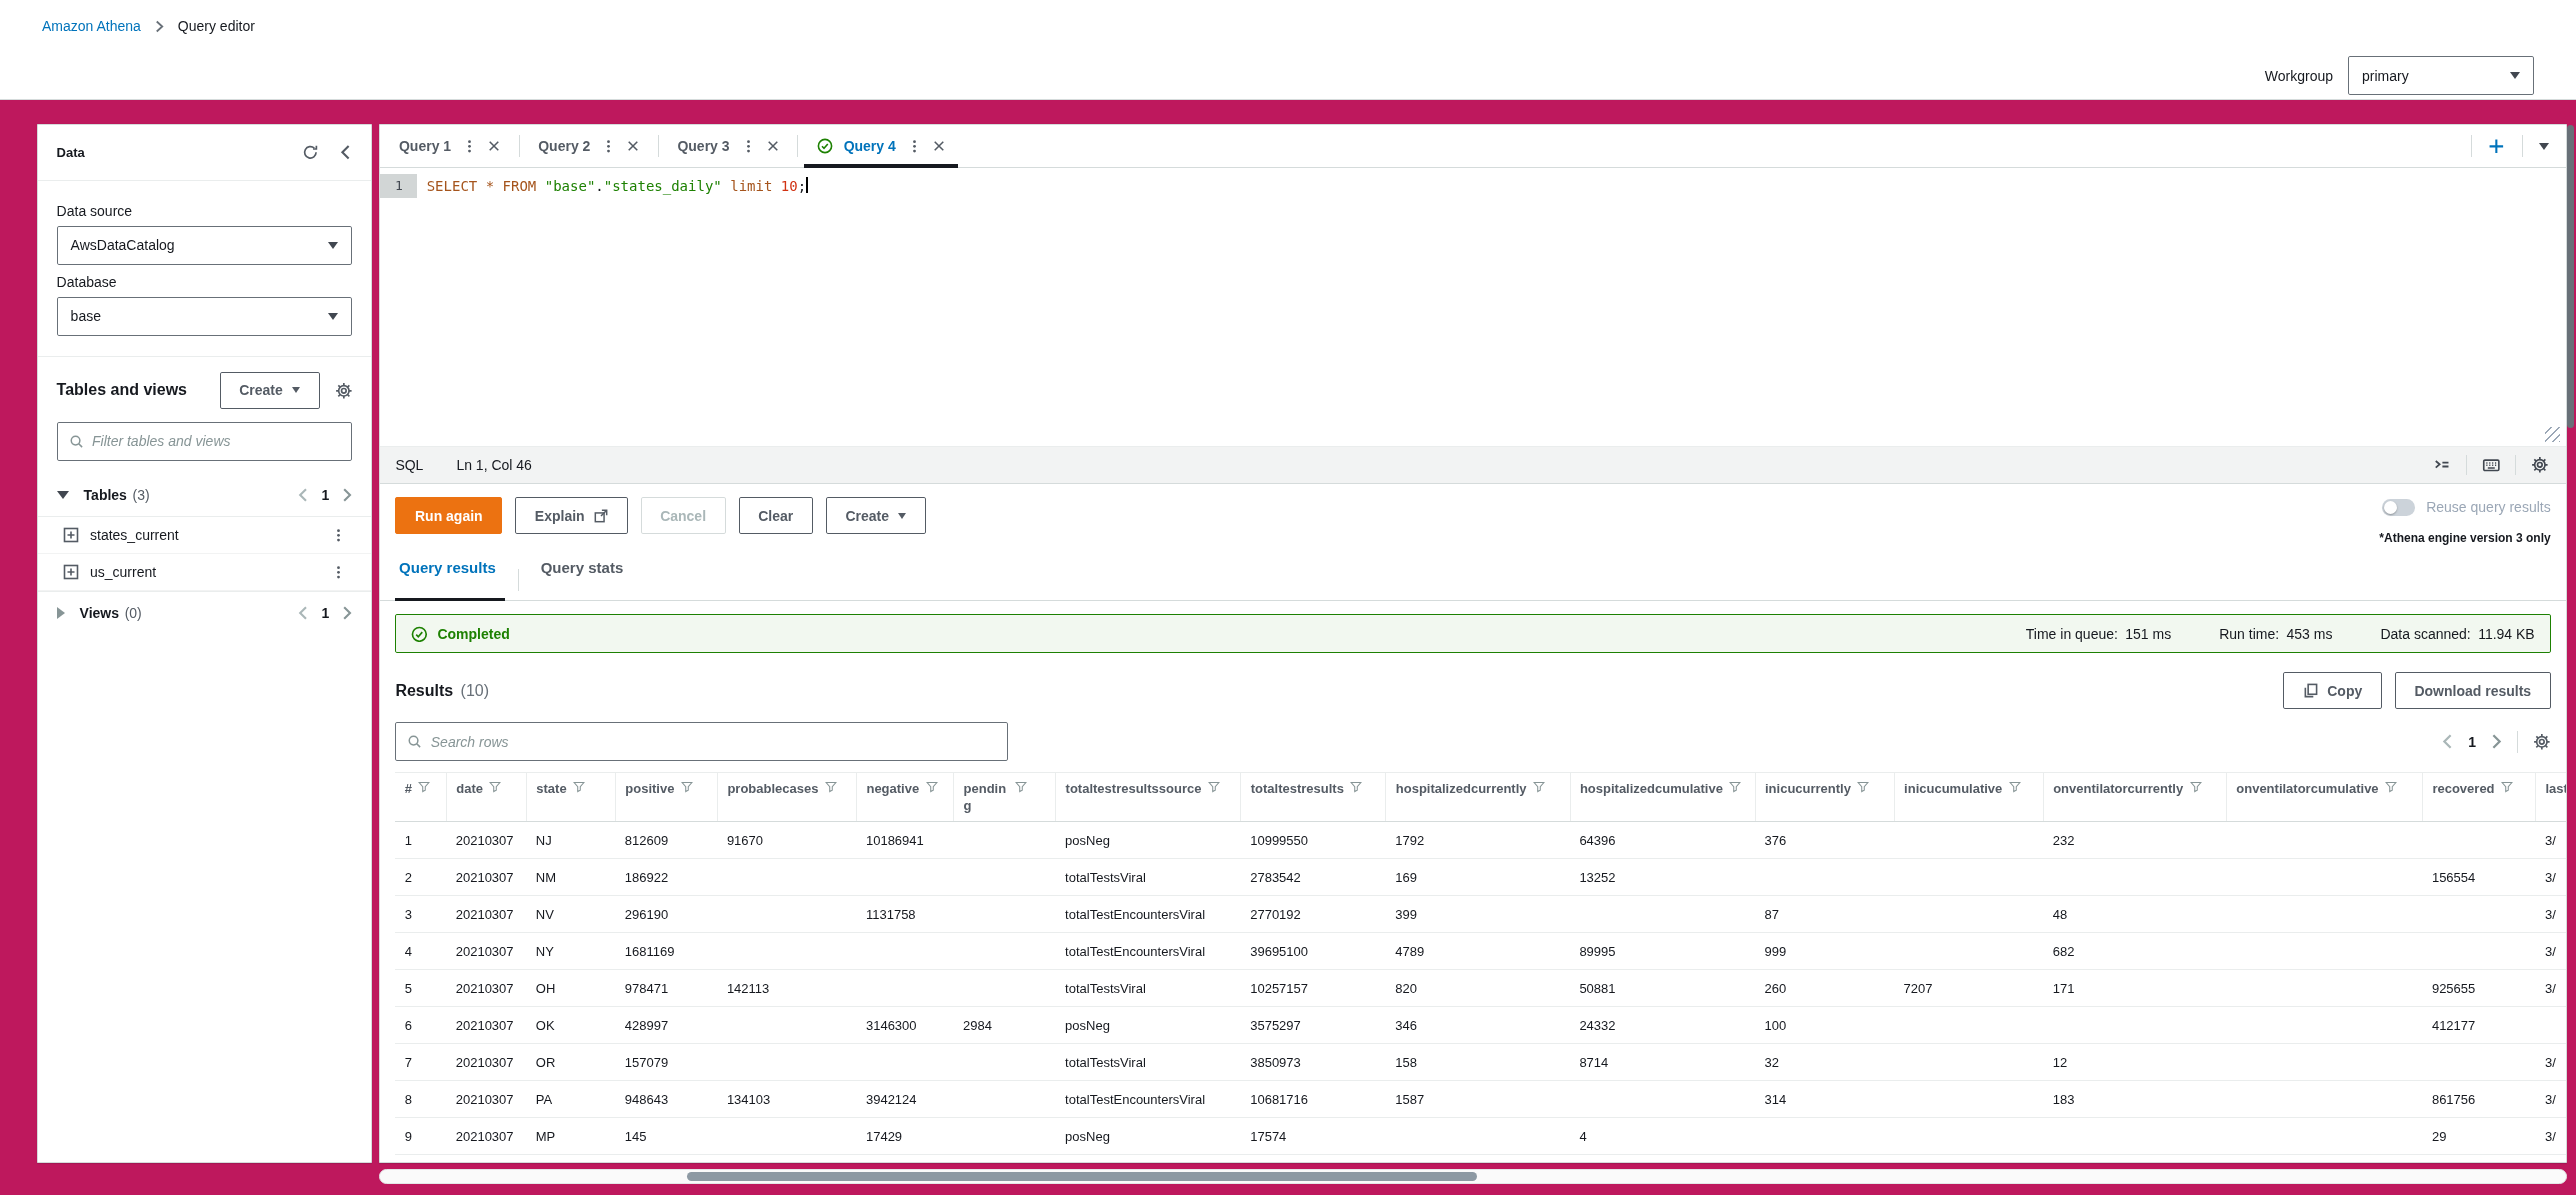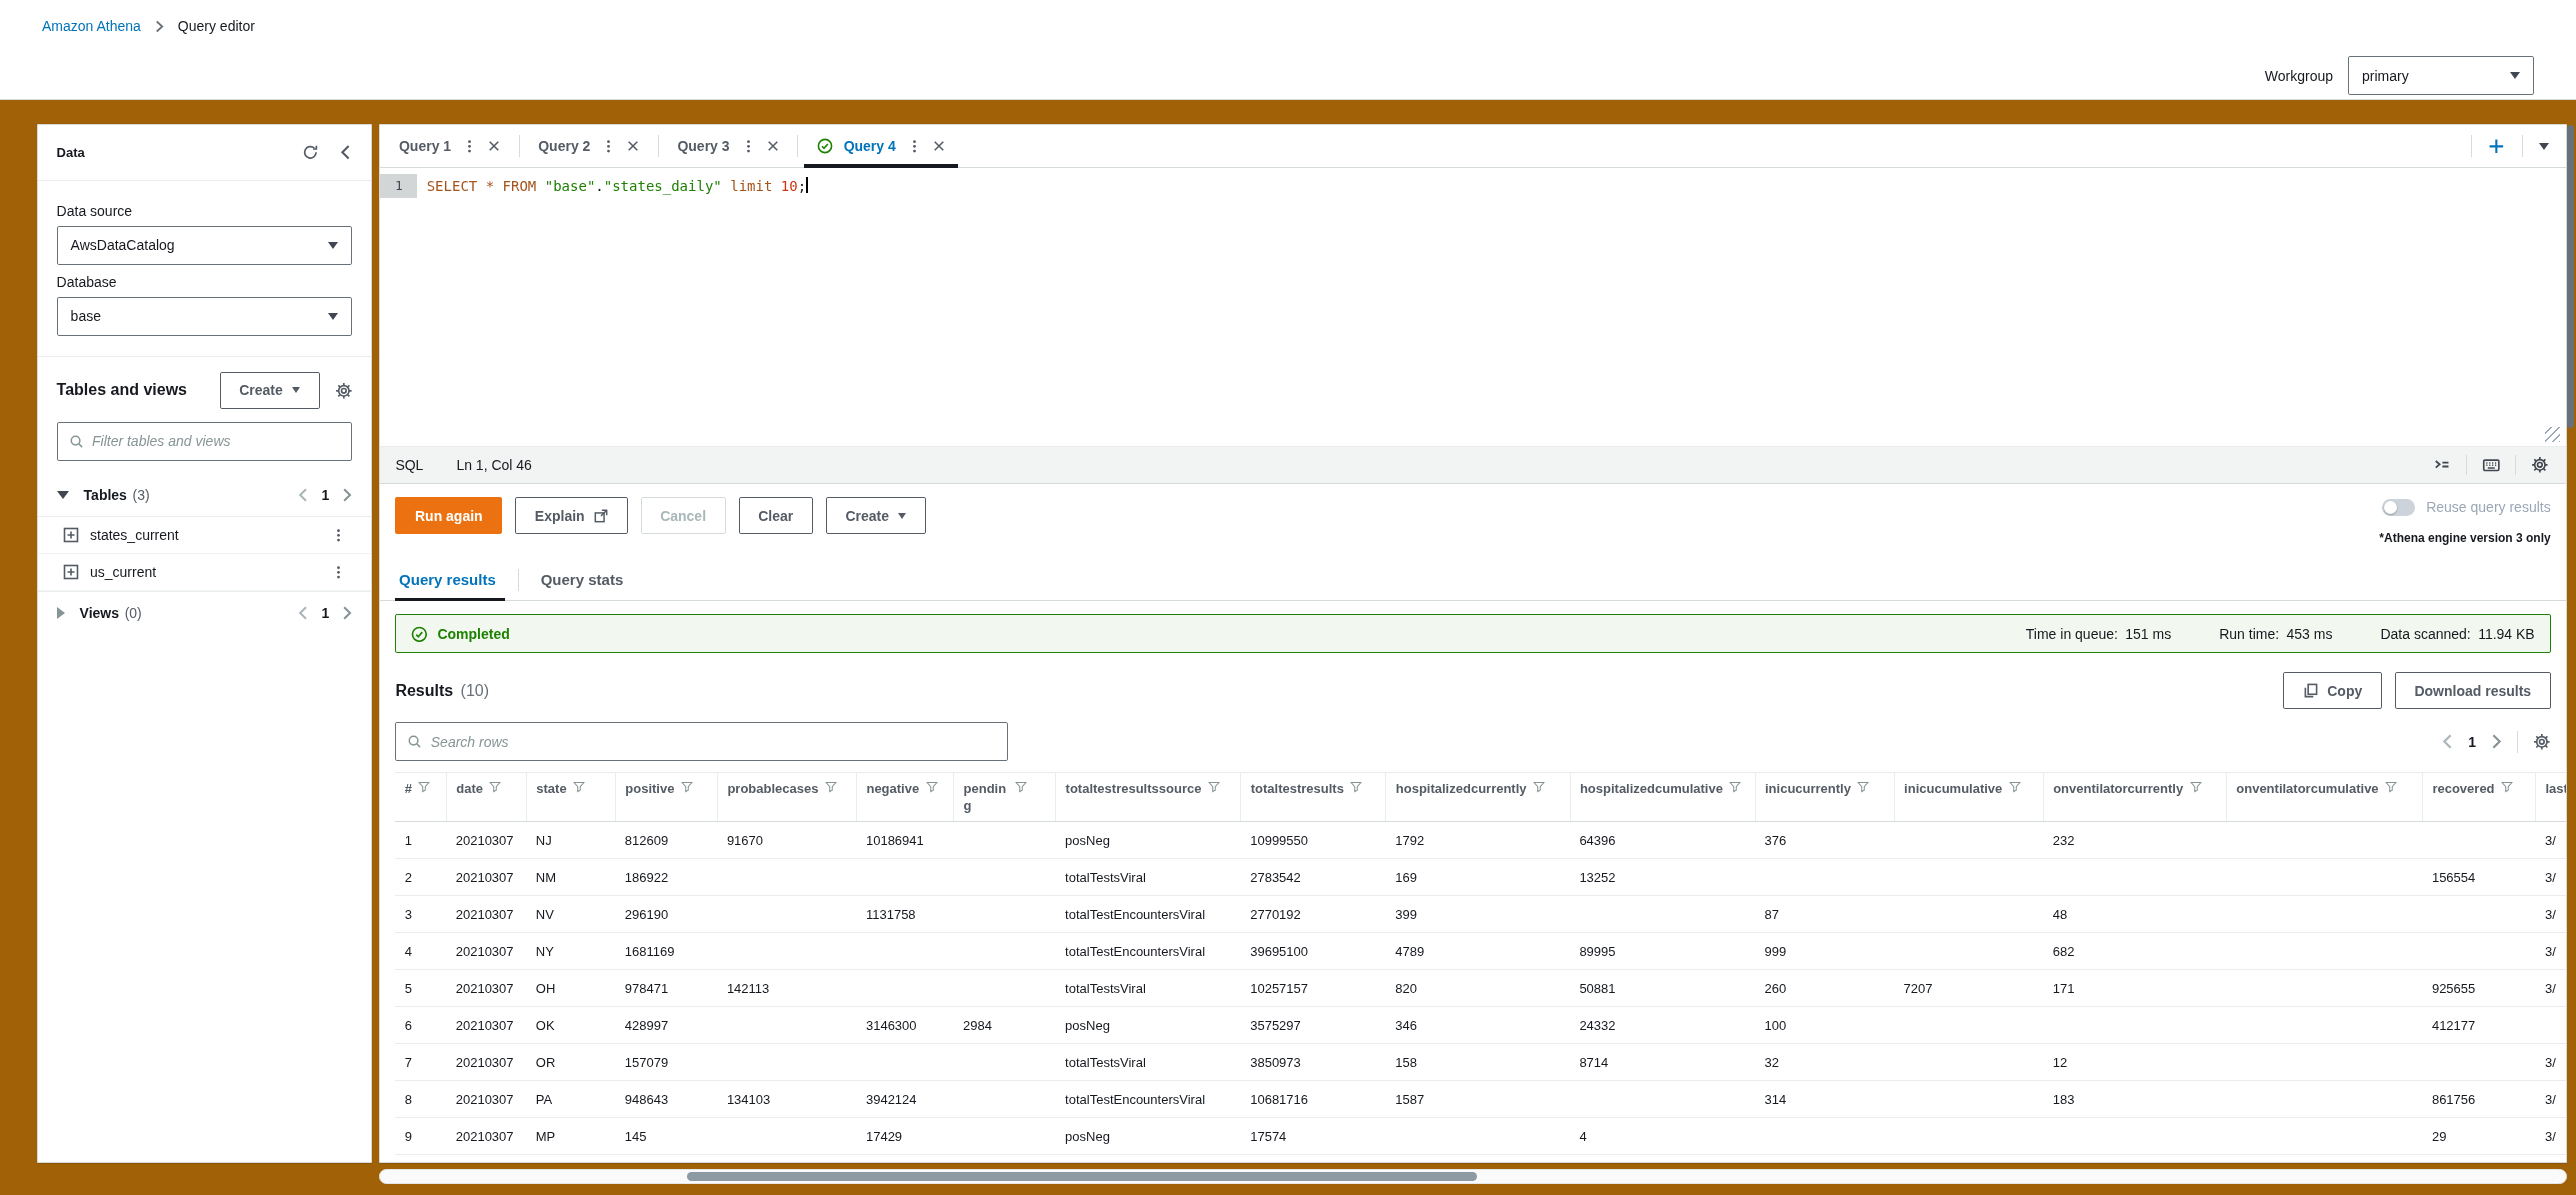--- a/index.html
+++ b/index.html
@@ -1,17 +1,17 @@
 <!DOCTYPE html>
 <html style="font-size:15px"><head>
 <meta charset="utf-8">
 <style>
   *{box-sizing:border-box;margin:0;padding:0}
   body{background:#e9ebeb;font-family:"Liberation Sans",sans-serif;color:#16191f}
-  .page{position:relative;width:2576px;height:1195px;background:#a16207;overflow:hidden}
+  .page{position:relative;width:2576px;height:1195px;background:#be185d;overflow:hidden}
 
   
   .topbar{height:52px;background:#fff;display:flex;align-items:center;padding:0 42px;font-size:14px}
   .crumb-link{color:#0073bb;cursor:pointer}
   .crumb-sep{margin:0 13px;display:inline-flex}
   .crumb-cur{color:#16191f}
   .navrow{height:48px;background:#fff;display:flex;align-items:center;padding:0 42px;border-bottom:0.9px solid #d5dbdb}
   .navtab{position:relative;height:48px;display:flex;align-items:center;padding:0 24px;font-size:15px;font-weight:bold;color:#545b64;cursor:pointer}
   .navtab:first-child{padding-left:1.9px}
   .navtab.active{color:#0073bb}
@@ -86,21 +86,21 @@
   .actions{display:flex;align-items:flex-start;padding:13px 15px 9.3px 15px}
   .actions-left{display:flex;gap:13px}
   .reuse{margin-left:auto;display:flex;flex-direction:column;align-items:flex-end;gap:15px;padding-top:1.9px}
   .reuse-top{display:flex;align-items:center;gap:11px}
   .toggle{width:33px;height:16.7px;border-radius:8.4px;background:#ccd3da;position:relative;cursor:pointer}
   .toggle .knob{position:absolute;left:1.9px;top:1.9px;width:13px;height:13px;border-radius:50%;background:#fff;box-shadow:0 0.9px 1.9px rgba(0,0,0,.3)}
   .reuse-label{font-size:14px;color:#9ba7b6}
   .reuse-note{font-size:12px;font-weight:600;color:#16191f}
 
   .rtabs{display:flex;align-items:center;margin-top:5.6px;border-bottom:0.9px solid #d5dbdb;padding:0 15px}
-  .rtab{position:relative;height:41px;display:flex;align-items:center;padding:0 22px;font-size:15px;font-weight:bold;color:#545b64;cursor:pointer}
+  .rtab{position:relative;height:41px;display:flex;padding:0 22px;font-size:15px;font-weight:bold;color:#545b64;cursor:pointer}
   .rtab:first-child{padding-left:3.7px}
   .rtab.active{color:#0073bb}
   .rtab.active::after{content:"";position:absolute;left:0;right:13px;bottom:-0.9px;height:3.7px;background:#16191f}
   .rtabdiv{width:0.9px;height:22px;background:#d5dbdb}
 
   .banner{margin:13px 15px 0 15px;height:39px;background:#f2f8f0;border:0.9px solid #1d8102;border-radius:1.9px;display:flex;align-items:center;padding:0 15px}
   .banner-status{display:flex;align-items:flex-end;gap:9.3px;color:#1d8102;font-size:14px;font-weight:bold}
   .metrics{margin-left:auto;display:flex;gap:48px}
   .metric{font-size:14px;color:#16191f}
   .metric .mv{margin-left:7.4px}

